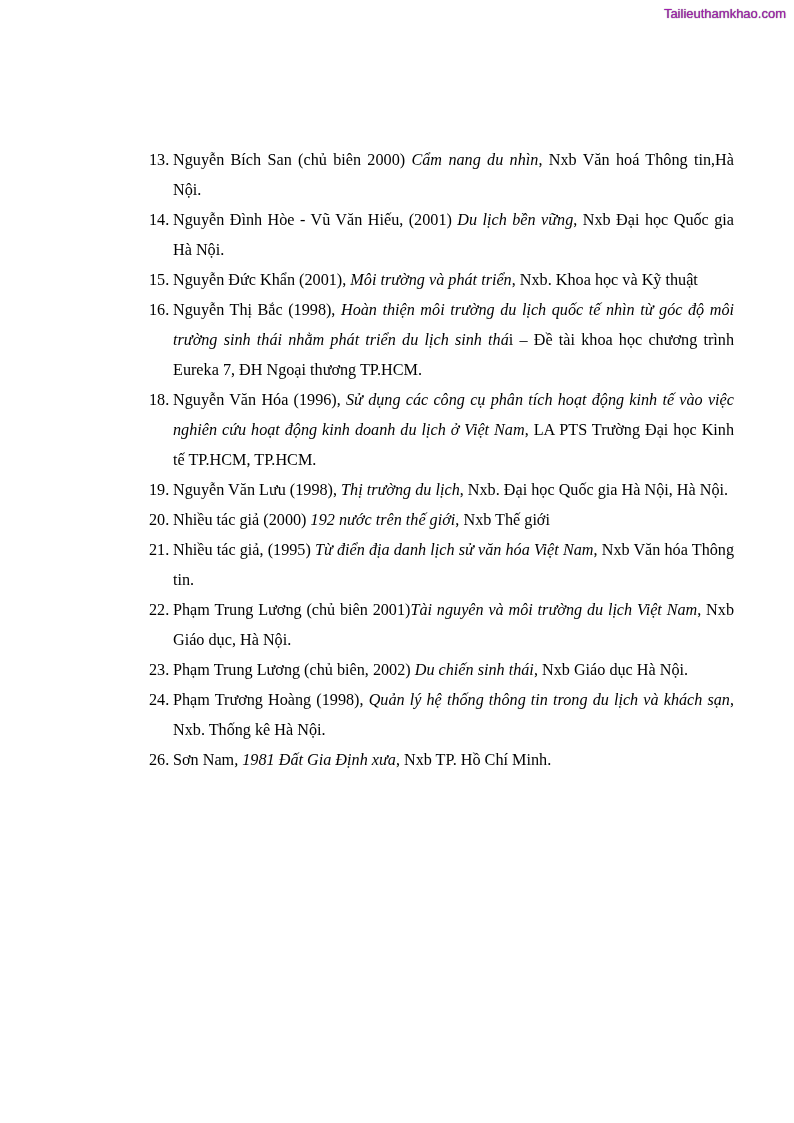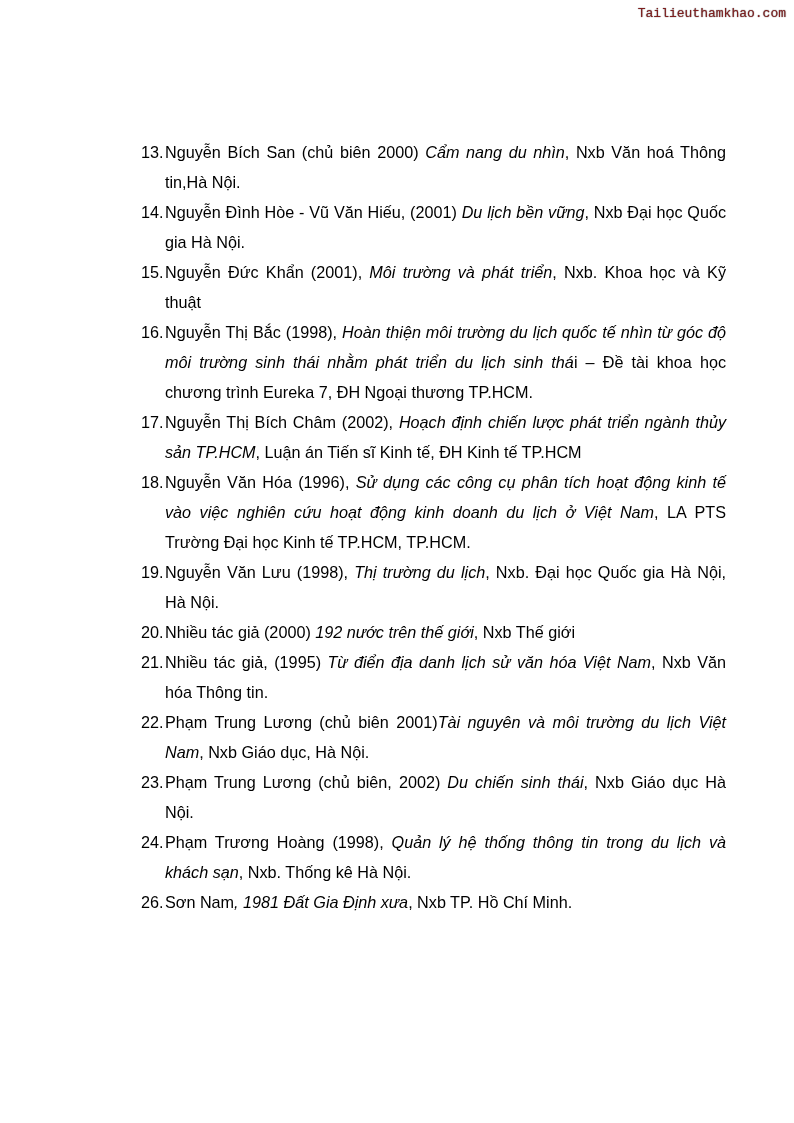--- a/index.html
+++ b/index.html
@@ -1,43 +1,42 @@
 <!DOCTYPE html>
 <html><head>
   <meta charset="utf-8">
   <style>
     html, body { margin: 0; padding: 0; background: #ffffff; }
     body { width: 794px; height: 1123px; position: relative; overflow: hidden; }
     .watermark {
       position: absolute; top: 6px; right: 8px;
-      font-family: Liberation Mono, monospace; font-size: 13px;
-      color: #7f1d1d; letter-spacing: 0px;
+      font-family: Liberation Sans, sans-serif; font-size: 13px;
+      color: #a21caf; letter-spacing: 0px;
       text-shadow: 0 0 1px #8a8a8a, 0 0 1px #8a8a8a;
     }
     .refs {
       position: absolute; left: 133px; top: 129px; width: 585px;
-      margin: 8px; padding: 0; list-style: none;
-      font-family: Liberation Sans, sans-serif; font-size: 16.2px;
+      margin: 16px; padding: 0; list-style: none;
+      font-family: Liberation Serif, serif; font-size: 16.2px;
       line-height: 30px; color: #000;
     }
     .ref { position: relative; padding-left: 24px; text-align: justify; }
     .num { position: absolute; left: 0; top: 0; }
     .it { font-style: italic; }
   </style>
 </head>
 <body>
 
 <div class="watermark">Tailieuthamkhao.com</div>
 
 <ol class="refs">
   <li class="ref"><span class="num">13.</span><span>Nguyễn Bích San (chủ biên 2000) </span><span class="it">Cẩm nang du nhìn</span><span>, Nxb Văn hoá Thông tin,Hà Nội.</span></li>
   <li class="ref"><span class="num">14.</span><span>Nguyễn Đình Hòe - Vũ Văn Hiếu, (2001) </span><span class="it">Du lịch bền vững</span><span>, Nxb Đại học Quốc gia Hà Nội.</span></li>
   <li class="ref"><span class="num">15.</span><span>Nguyễn Đức Khẩn (2001), </span><span class="it">Môi trường và phát triển</span><span>, Nxb. Khoa học và Kỹ thuật</span></li>
   <li class="ref"><span class="num">16.</span><span>Nguyễn Thị Bắc (1998), </span><span class="it">Hoàn thiện môi trường du lịch quốc tế nhìn từ góc độ môi trường sinh thái nhằm phát triển du lịch sinh thá</span><span>i – Đề tài khoa học chương trình Eureka 7, ĐH Ngoại thương TP.HCM.</span></li>
-  <li class="ref"><span class="num">17.</span><span>Nguyễn Thị Bích Châm (2002), </span><span class="it">Hoạch định chiến lược phát triển ngành thủy sản TP.HCM</span><span>, Luận án Tiến sĩ Kinh tế, ĐH Kinh tế TP.HCM</span></li>
   <li class="ref"><span class="num">18.</span><span>Nguyễn Văn Hóa (1996), </span><span class="it">Sử dụng các công cụ phân tích hoạt động kinh tế vào việc nghiên cứu hoạt động kinh doanh du lịch ở Việt Nam</span><span>, LA PTS Trường Đại học Kinh tế TP.HCM, TP.HCM.</span></li>
   <li class="ref"><span class="num">19.</span><span>Nguyễn Văn Lưu (1998), </span><span class="it">Thị trường du lịch</span><span>, Nxb. Đại học Quốc gia Hà Nội, Hà Nội.</span></li>
   <li class="ref"><span class="num">20.</span><span>Nhiều tác giả (2000) </span><span class="it">192 nước trên thế giới</span><span>, Nxb Thế giới</span></li>
   <li class="ref"><span class="num">21.</span><span>Nhiều tác giả, (1995) </span><span class="it">Từ điển địa danh lịch sử văn hóa Việt Nam</span><span>, Nxb Văn hóa Thông tin.</span></li>
   <li class="ref"><span class="num">22.</span><span>Phạm Trung Lương (chủ biên 2001)</span><span class="it">Tài nguyên và môi trường du lịch Việt Nam</span><span>, Nxb Giáo dục, Hà Nội.</span></li>
   <li class="ref"><span class="num">23.</span><span>Phạm Trung Lương (chủ biên, 2002) </span><span class="it">Du chiến sinh thái</span><span>, Nxb Giáo dục Hà Nội.</span></li>
   <li class="ref"><span class="num">24.</span><span>Phạm Trương Hoàng (1998), </span><span class="it">Quản lý hệ thống thông tin trong du lịch và khách sạn</span><span>, Nxb. Thống kê Hà Nội.</span></li>
   <li class="ref"><span class="num">26.</span><span>Sơn Nam</span><span class="it">, 1981 Đất Gia Định xưa</span><span>, Nxb TP. Hồ Chí Minh.</span></li>
 </ol>
 

